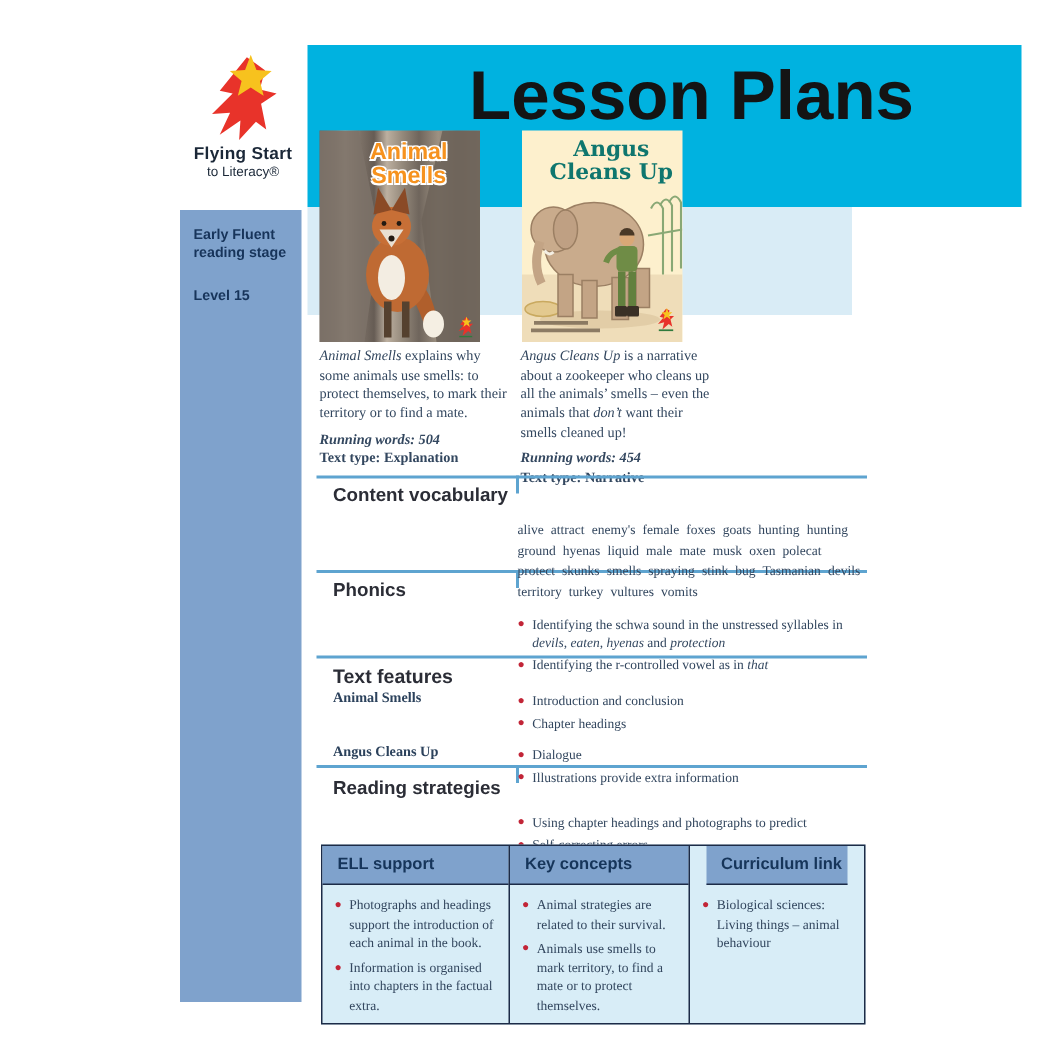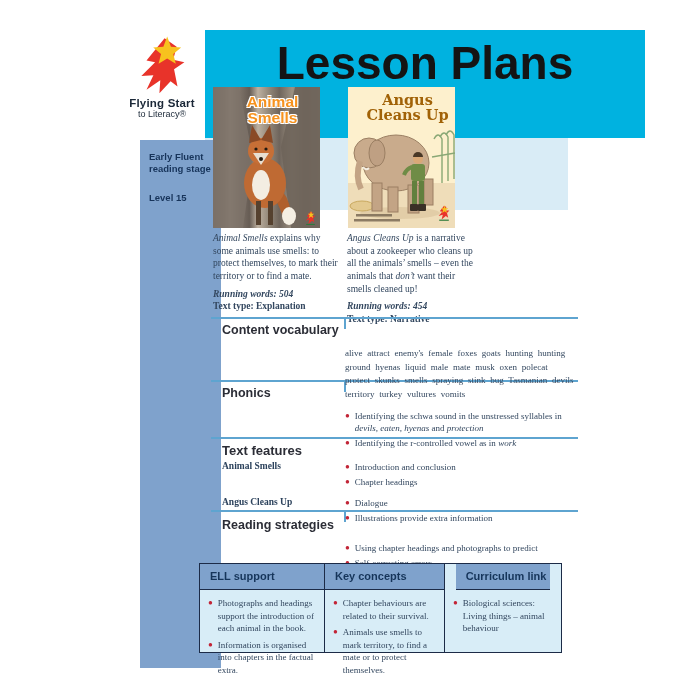--- a/index.html
+++ b/index.html
@@ -6,39 +6,39 @@
   body{width:700px;height:700px;position:relative;font-family:"Liberation Sans",sans-serif;overflow:hidden;}
   .abs{position:absolute;}
 
   
   #logo{left:114px;top:33px;width:96px;text-align:center;}
   #logo .mark{display:block;margin:0 auto 2px auto;}
   #logo .l1{font-weight:bold;font-size:11.5px;color:#1b2838;letter-spacing:.2px;}
   #logo .l2{font-size:9px;color:#1b2838;}
 
   
-  #banner{left:205px;top:30px;width:440px;height:108px;background:#00b2e0;}
+  #banner{left:205px;top:30px;width:440px;height:108px;background:#00b2e0;padding-left:36px;}
   #banner .title{margin:0;padding-top:6px;text-align:center;font-size:46px;font-weight:bold;color:#141414;letter-spacing:0;}
   #lightband{left:205px;top:138px;width:363px;height:72px;background:#d9ecf6;}
 
   
-  #sidebar{left:140px;top:140px;width:81px;height:528px;background:#7fa2cc;box-sizing:border-box;padding:11px 6px 16px 9px;}
+  #sidebar{left:120px;top:140px;width:81px;height:528px;background:#7fa2cc;box-sizing:border-box;padding:11px 6px 16px 9px;}
   #sidebar .s{font-weight:bold;font-size:9.5px;line-height:1.25;color:#17345a;}
   #sidebar .lvl{margin-top:17px;}
 
   
   .cover{width:107px;height:141px;overflow:hidden;}
   #cover1{left:213px;top:87px;background:
     linear-gradient(90deg,#6f655c 0,#8a7e72 10%,#a99c8d 16%,#7b7066 26%,#665c54 34%,#bdb0a0 42%,#93887a 52%,#6f655c 62%,#9d9182 74%,#7a6f65 86%,#8d8276 100%);}
   #cover2{left:348px;top:87px;background:#fdf0cd;}
   .cover svg{position:absolute;left:0;top:0;}
   .ct{position:absolute;left:12px;right:0;text-align:center;line-height:1.02;}
   #cover1 .ct{top:7px;font-weight:bold;font-size:15.5px;color:#f6921e;
     text-shadow:-1px -1px 0 #fff,1px -1px 0 #fff,-1px 1px 0 #fff,1px 1px 0 #fff,0 1px 0 #fff,0 -1px 0 #fff;}
-  #cover2 .ct{top:6px;font-family:"DejaVu Serif",serif;font-weight:bold;font-size:14.5px;color:#a16207;}
+  #cover2 .ct{top:6px;font-family:"DejaVu Serif",serif;font-weight:bold;font-size:14.5px;color:#0f766e;}
 
   
   .desc{font-family:"Liberation Serif",serif;font-size:9.5px;line-height:1.33;color:#33475f;}
   #desc1{left:213px;top:232px;width:128px;}
   #desc2{left:347px;top:232px;width:133px;}
   .desc .it{font-style:italic;}
   .desc .rw{font-weight:bold;font-style:italic;margin-top:5px;}
   .desc .tt{font-weight:bold;}
 
   
@@ -53,21 +53,21 @@
   ul.blist .blt{color:#c22537;font-size:8px;line-height:1.5;flex:none;}
   .it{font-style:italic;}
   #sec-features .sec-title{padding-left:11px;font-weight:bold;font-size:13px;color:#2b2d36;margin-bottom:3px;}
   .tf-group{display:flex;align-items:flex-start;}
   .tf-label{width:134px;box-sizing:border-box;padding-left:11px;flex:none;
     font-family:"Liberation Serif",serif;font-weight:bold;font-size:9.5px;color:#2c425c;}
   .tf-bullets{flex:1;min-width:0;}
   .g2{margin-top:6px;}
 
   
-  #lesson-table{left:199px;top:563px;width:363px;height:90px;display:flex;background:#d8edf7;border:1.6px solid #1c2b47;box-sizing:border-box;}
+  #lesson-table{left:214px;top:563px;width:363px;height:120px;display:flex;background:#d8edf7;border:1.6px solid #1c2b47;box-sizing:border-box;}
   .tcol{box-sizing:border-box;display:flex;flex-direction:column;}
   .tcol+.tcol{border-left:1.6px solid #1c2b47;}
   .tcol:nth-child(1){width:124px;}
   .tcol:nth-child(2){width:120px;}
   .tcol:nth-child(3){flex:1;align-items:center;}
   .tcol-h{height:26px;flex:none;background:#7fa2cc;border-bottom:1.6px solid #1c2b47;box-sizing:border-box;
     padding:6px 4px 0 10px;font-weight:bold;font-size:11px;color:#16355a;}
   .tcol-b{padding:7px 6px 0 8px;}
   .tcol-b ul.blist li{font-size:9px;line-height:1.4;margin-bottom:4px;}
 </style>
@@ -199,21 +199,21 @@
 <div class="abs section" id="sec-phonics" style="top:386px;">
   <div class="sec-h">Phonics</div>
   <div class="sec-c">
     <ul class="blist">
         <li>
           <span class="blt">●</span>
           <span><span>Identifying the schwa sound in the unstressed syllables in </span><span class="it">devils, eaten, hyenas</span><span> and </span><span class="it">protection</span></span>
         </li>
         <li>
           <span class="blt">●</span>
-          <span><span>Identifying the r-controlled vowel as in </span><span class="it">work</span></span>
+          <span><span>Identifying the r-controlled vowel as in </span><span class="it">that</span></span>
         </li>
       </ul>
   </div>
 </div>
 
 <div class="abs" id="sec-features" style="left:211px;top:443px;width:371px;">
   <div class="sec-title">Text features</div>
   <div class="tf-group">
     <div class="tf-label">Animal Smells</div>
     <div class="tf-bullets">
@@ -277,21 +277,21 @@
           </li>
         </ul>
       </div>
   </div>
   <div class="tcol">
     <div class="tcol-h">Key concepts</div>
     <div class="tcol-b">
         <ul class="blist">
           <li>
             <span class="blt">●</span>
-            <span>Chapter behaviours are related to their survival.</span>
+            <span>Animal strategies are related to their survival.</span>
           </li>
           <li>
             <span class="blt">●</span>
             <span>Animals use smells to mark territory, to find a mate or to protect themselves.</span>
           </li>
         </ul>
       </div>
   </div>
   <div class="tcol">
     <div class="tcol-h">Curriculum link</div>

